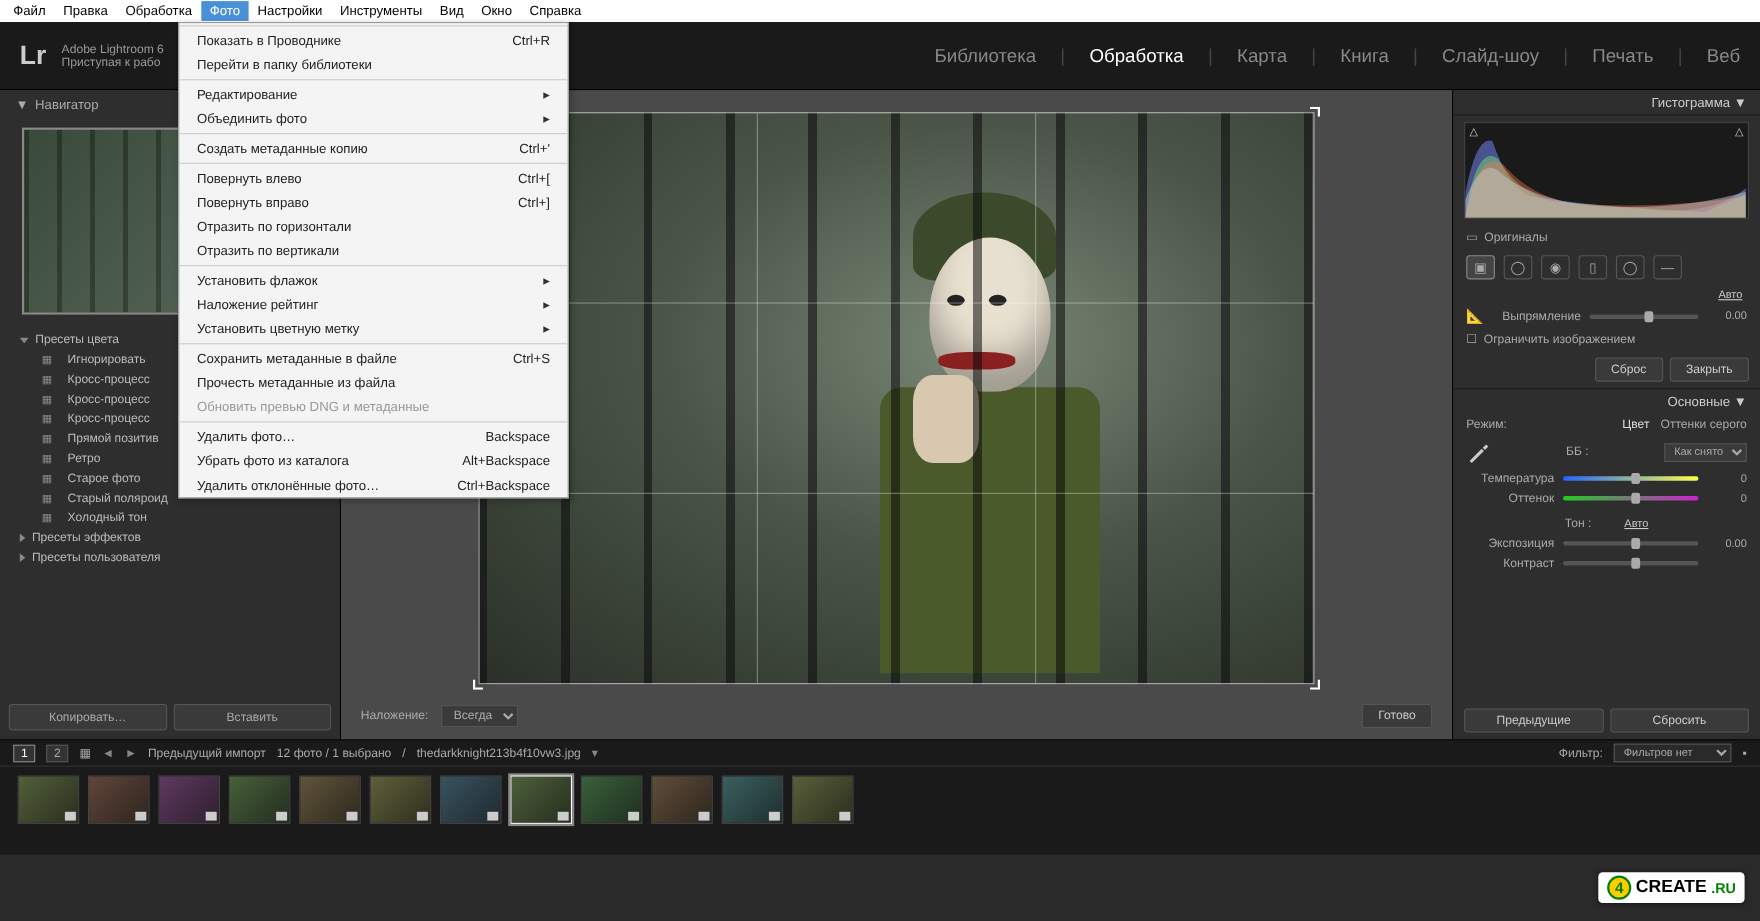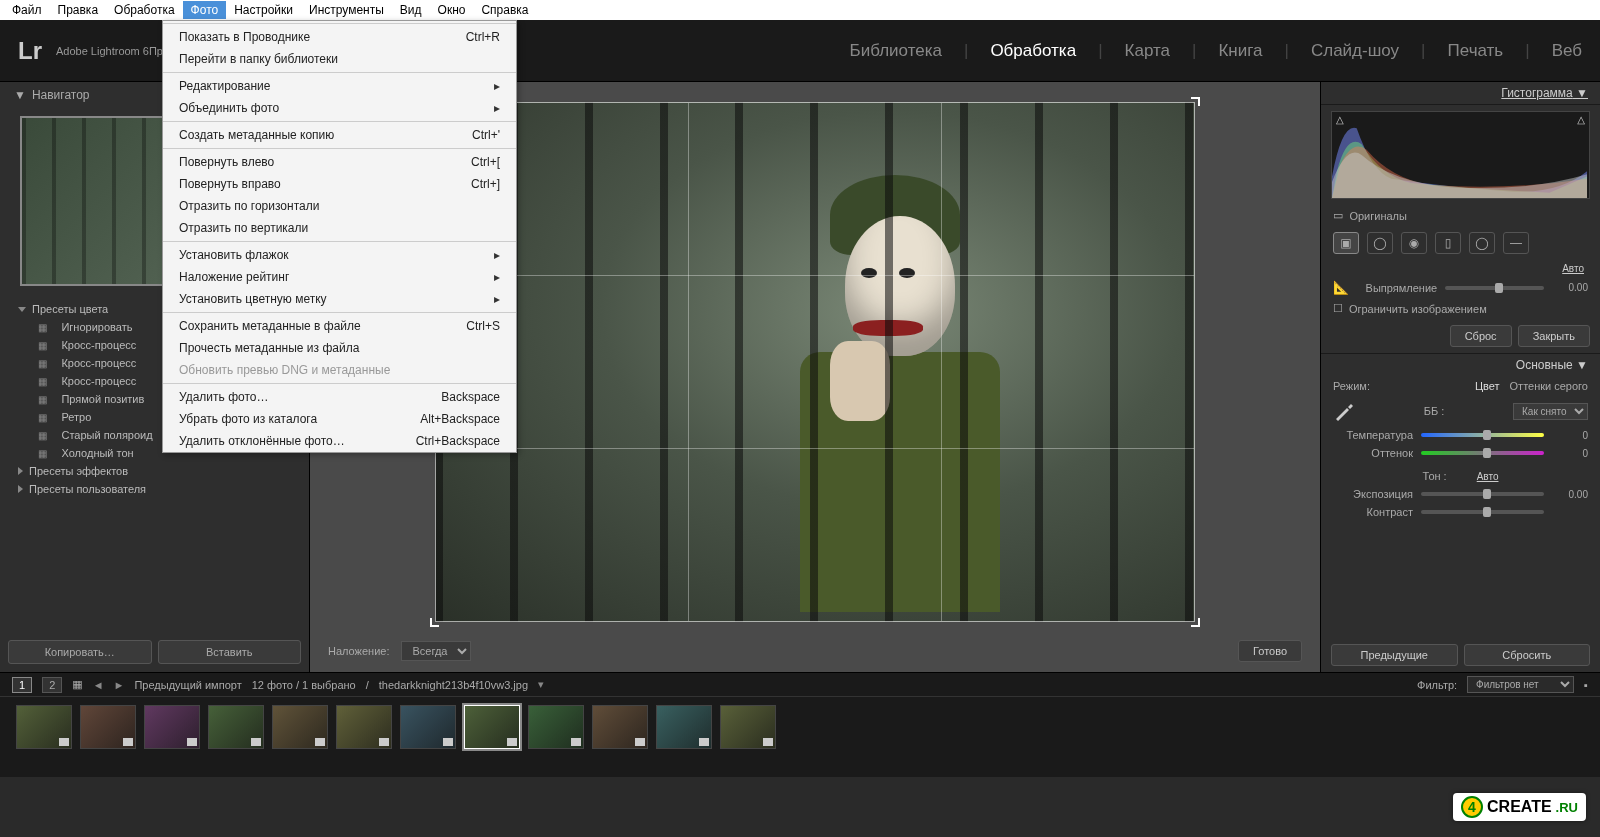--- a/index.html
+++ b/index.html
@@ -7,21 +7,21 @@
 
 
 .menubar { background: #fff; height: 20px; display: flex; align-items: center; padding: 0 4px; }
 .menubar .mitem { padding: 2px 8px; font-size: 12px; color: #000; cursor: pointer; }
 .menubar .mitem.active { background: #4a90d9; color: #fff; }
 
 
 .header { background: #1a1a1a; height: 62px; display: flex; align-items: center; justify-content: space-between; padding: 0 18px; border-bottom: 1px solid #000; }
 .header-left { display: flex; align-items: center; gap: 14px; }
 .logo { font-size: 24px; color: #ccc; font-weight: bold; }
-.app-title { display: flex; flex-direction: row; font-size: 11px; color: #999; }
+.app-title { display: flex; flex-direction: column; font-size: 11px; color: #999; }
 .modules { display: flex; gap: 22px; font-size: 17px; color: #888; }
 .modules span { cursor: pointer; }
 .modules span.active { color: #fff; }
 .modules .sep { color: #444; }
 
 
 .main { display: flex; height: 590px; }
 .left-panel { width: 310px; background: #2e2e2e; border-right: 1px solid #000; display: flex; flex-direction: column; }
 .center { flex: 1; background: #4a4a4a; position: relative; }
 .right-panel { width: 280px; background: #2e2e2e; border-left: 1px solid #000; display: flex; flex-direction: column; }
@@ -60,21 +60,21 @@
 .image-area .grid-h { position:absolute; left:0; right:0; height:1px; background:rgba(255,255,255,0.35); }
 .image-area .handle { position:absolute; width:18px; height:18px; }
 .image-area .handle svg { width:100%; height:100%; }
 
 .center-bottom { position:absolute; bottom:10px; left:18px; right:18px; display:flex; align-items:center; gap:12px; }
 .center-bottom .lbl { font-size:11px; color:#aaa; }
 .center-bottom select { background:#3a3a3a; border:1px solid #555; color:#aaa; font-size:11px; padding:2px 6px; }
 .center-bottom .done-btn { margin-left:auto; background:#3a3a3a; border:1px solid #555; color:#ccc; padding:4px 14px; font-size:11px; border-radius:3px; }
 
 
-.right-panel .section-title { text-align:right; padding:4px 12px; font-size:12px; color:#ccc; border-bottom:1px solid #1a1a1a;text-decoration:underline; }
+.right-panel .section-title { text-align:right; padding:4px 12px; font-size:12px; color:#ccc; border-bottom:1px solid #1a1a1a; }
 .histogram { height:88px; margin:6px 10px; background:#1a1a1a; position:relative; border:1px solid #444; }
 .histogram svg { width:100%; height:100%; }
 .hist-tri { position:absolute; top:2px; font-size:10px; color:#ccc; }
 .orig-toggle { padding:4px 12px; font-size:11px; color:#aaa; display:flex; align-items:center; gap:6px; }
 .tool-row { display:flex; gap:8px; padding:6px 12px; align-items:center; }
 .tool-row .tool { width:26px; height:22px; border:1px solid #555; border-radius:3px; display:flex; align-items:center; justify-content:center; font-size:12px; color:#aaa; cursor:pointer; }
 .tool-row .tool.active { background:#444; border-color:#888; }
 .slider-row { display:flex; align-items:center; padding:3px 12px; font-size:11px; color:#aaa; gap:8px; }
 .slider-row .label { width:80px; text-align:right; }
 .slider-row .track { flex:1; height:4px; background:#555; position:relative; border-radius:2px; }
@@ -251,20 +251,21 @@
         <div class="preset-group">
           <span class="tri-down"></span>
           <span>Пресеты цвета</span>
         </div>
         <div class="preset-item">Игнорировать</div>
         <div class="preset-item">Кросс-процесс</div>
         <div class="preset-item">Кросс-процесс</div>
         <div class="preset-item">Кросс-процесс</div>
         <div class="preset-item">Прямой позитив</div>
         <div class="preset-item">Ретро</div>
+        <div class="preset-item">Старое фото</div>
         <div class="preset-item">Старый поляроид</div>
         <div class="preset-item">Холодный тон</div>
         <div class="preset-group">
           <span class="tri-right"></span>
           <span>Пресеты эффектов</span>
         </div>
         <div class="preset-group">
           <span class="tri-right"></span>
           <span>Пресеты пользователя</span>
         </div>

